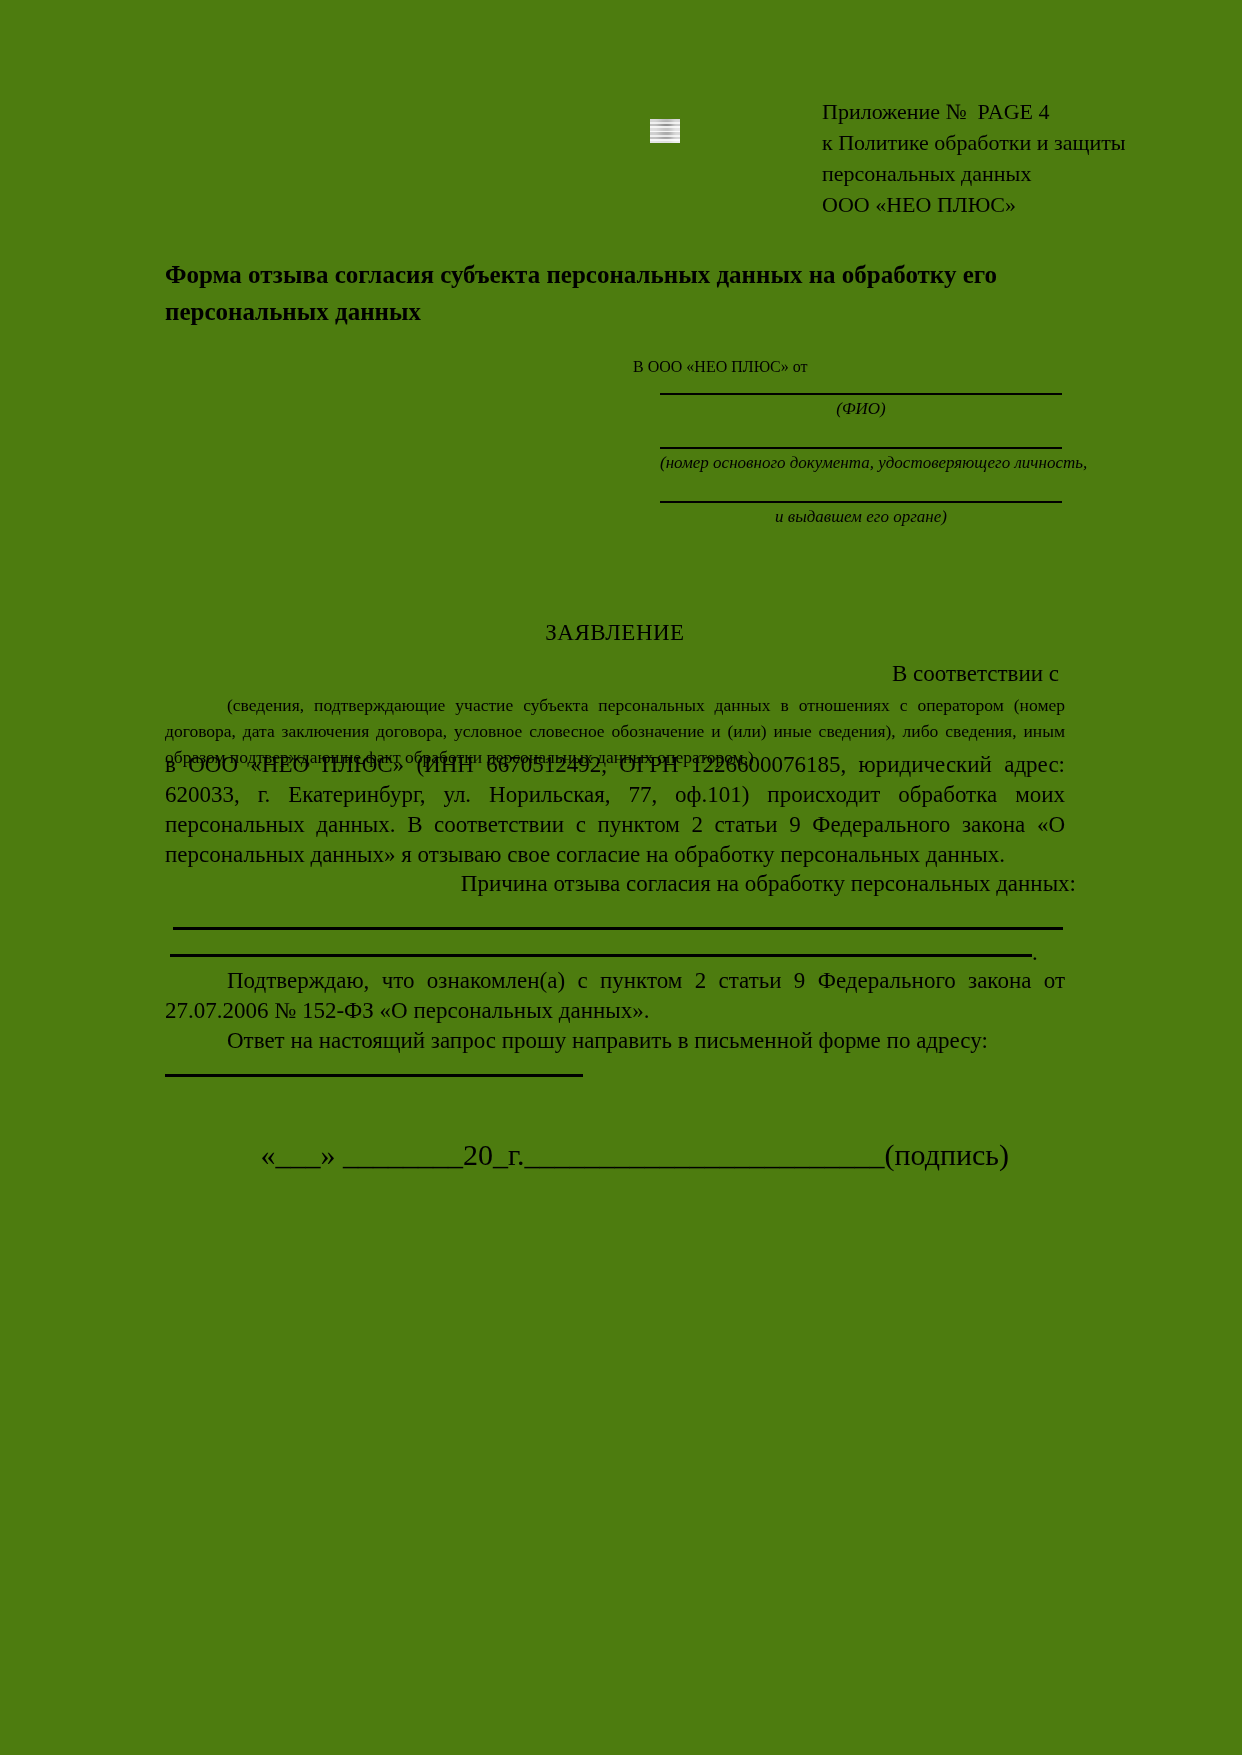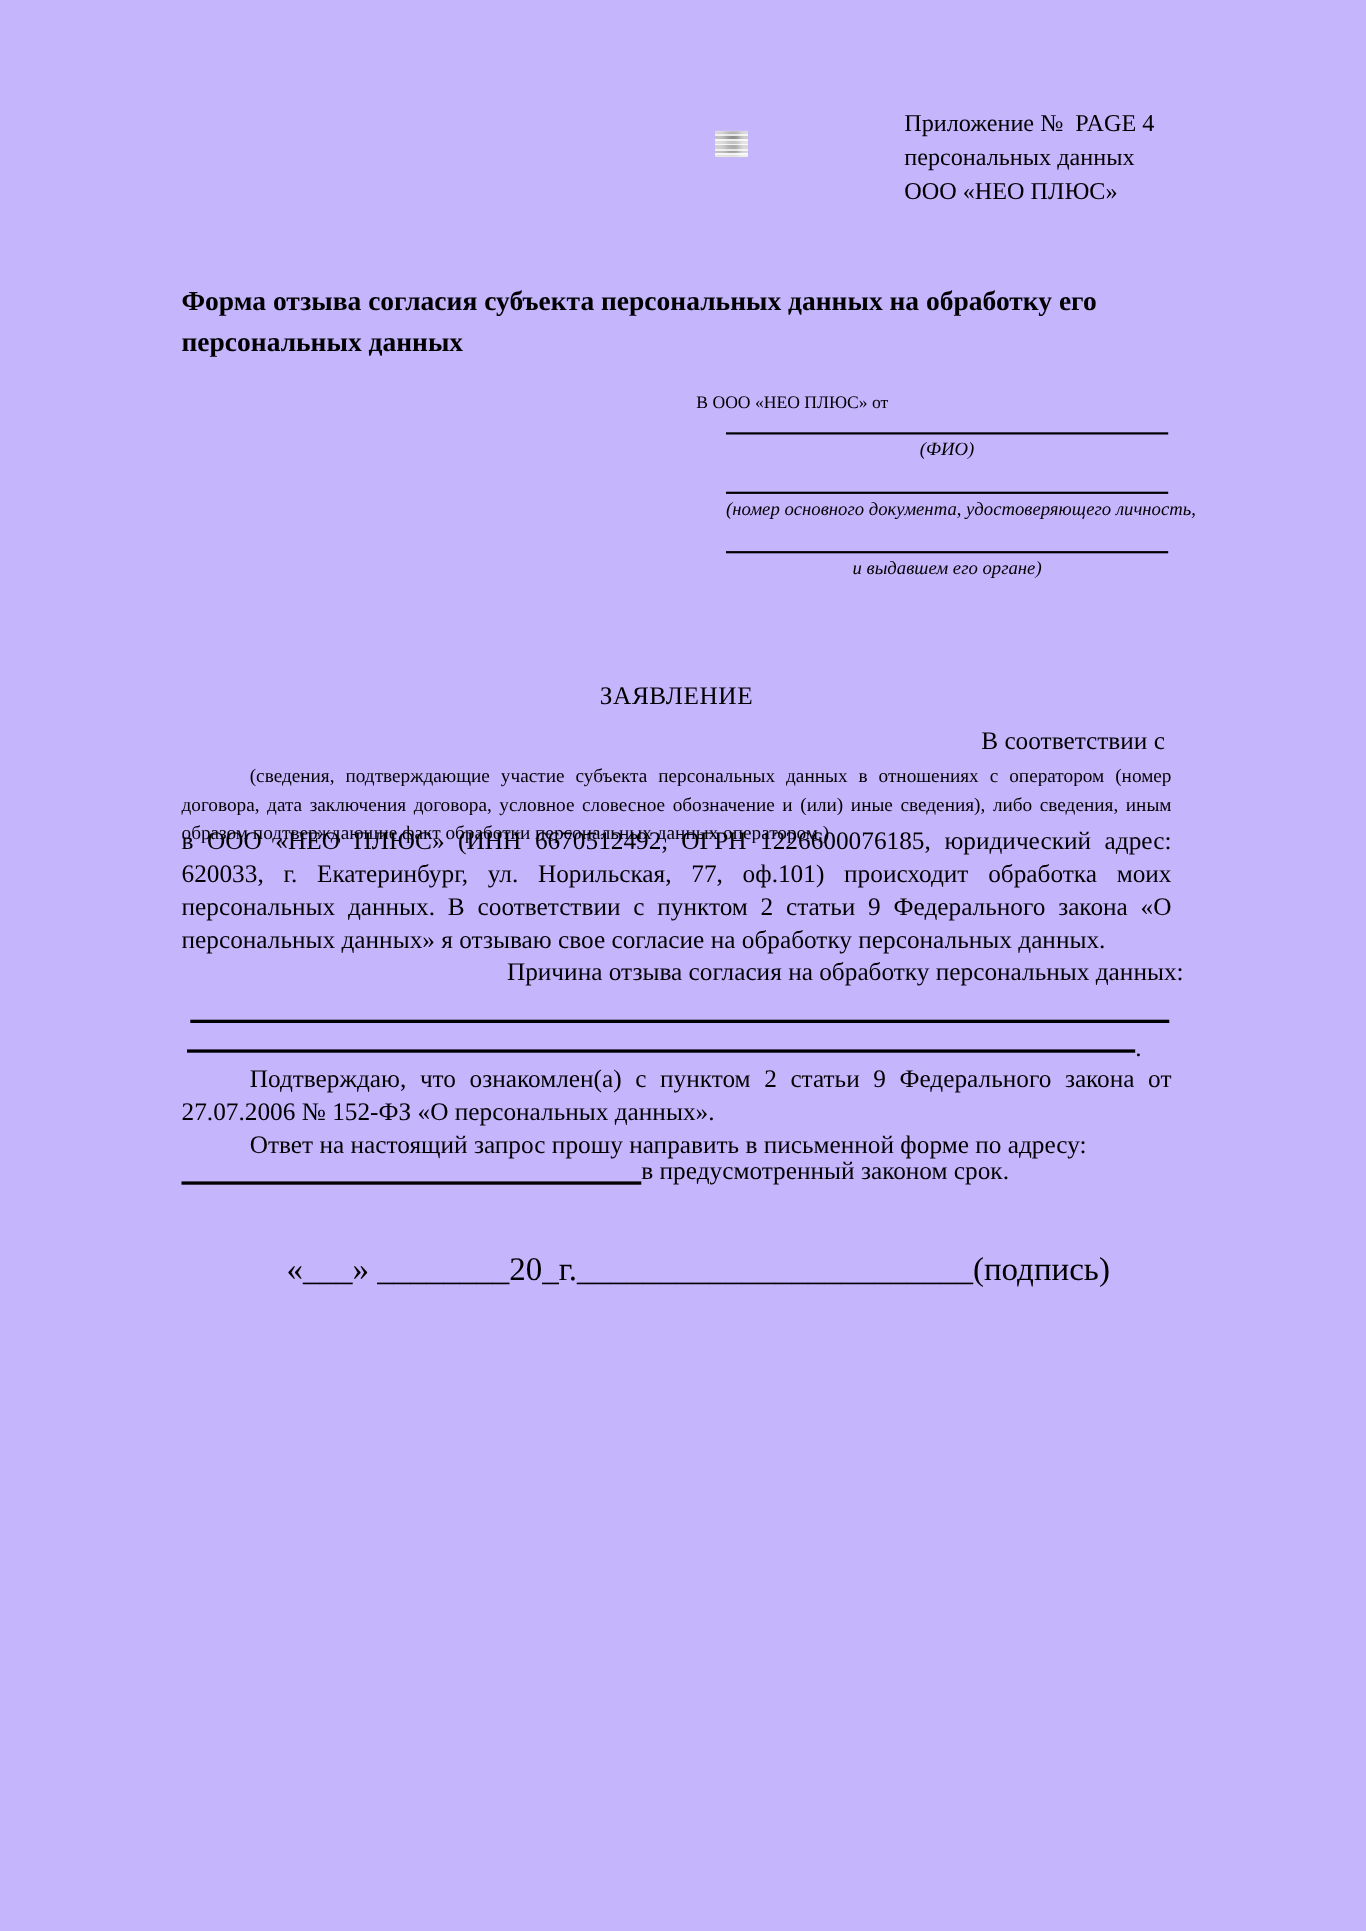--- a/index.html
+++ b/index.html
@@ -1,19 +1,19 @@
 <!DOCTYPE html>
 <html><head>
 <meta charset="utf-8">
 <style>
   html,body{margin:0;padding:0;background:#ffffff;}
   #page{
     position:relative;
     width:1242px;height:1755px;
-    background:#c4b5fd;
+    background:#4d7c0f;
     color:#000;
     font-family:"Liberation Serif", serif;
     overflow:hidden;
   }
   .abs{position:absolute;}
 
   
   #appendix-header{left:822px;top:96px;width:340px;font-size:22px;line-height:31px;}
   .hdr-line{white-space:pre;}
 
@@ -64,20 +64,21 @@
   #footer-row{left:165px;top:1138px;width:900px;display:flex;justify-content:flex-end;align-items:baseline;font-size:30px;}
   #signature-group{padding-right:56px;white-space:pre;}
 </style>
 </head>
 <body>
 
 <div id="page">
 
   <div id="appendix-header" class="abs">
     <div class="hdr-line">Приложение №  PAGE 4</div>
+    <div class="hdr-line">к Политике обработки и защиты</div>
     <div class="hdr-line">персональных данных</div>
     <div class="hdr-line">ООО «НЕО ПЛЮС»</div>
   </div>
 
   <div id="artifact-icon" class="abs"></div>
 
   <div id="doc-title" class="abs">Форма отзыва согласия субъекта персональных данных на обработку его персональных данных</div>
 
   <div id="to-line" class="abs">В ООО «НЕО ПЛЮС» от</div>
 
@@ -118,21 +119,20 @@
     <div class="rule3"></div>
     <span class="period">.</span>
   </div>
 
   <div id="ack-para" class="abs">Подтверждаю, что ознакомлен(а) с пунктом 2 статьи 9 Федерального закона от 27.07.2006 № 152-ФЗ «О персональных данных».</div>
 
   <div id="response-line" class="abs">Ответ на настоящий запрос прошу направить в письменной форме по адресу:</div>
 
   <div id="response-addr-row" class="abs">
     <div class="rule3"></div>
-    <span>в предусмотренный законом срок.</span>
   </div>
 
   <div id="footer-row" class="abs">
     <span>«___» ________20_г.</span>
     <span id="signature-group"><span>________________________</span><span>(подпись)</span></span>
   </div>
 
 </div>
 
 </body></html>

